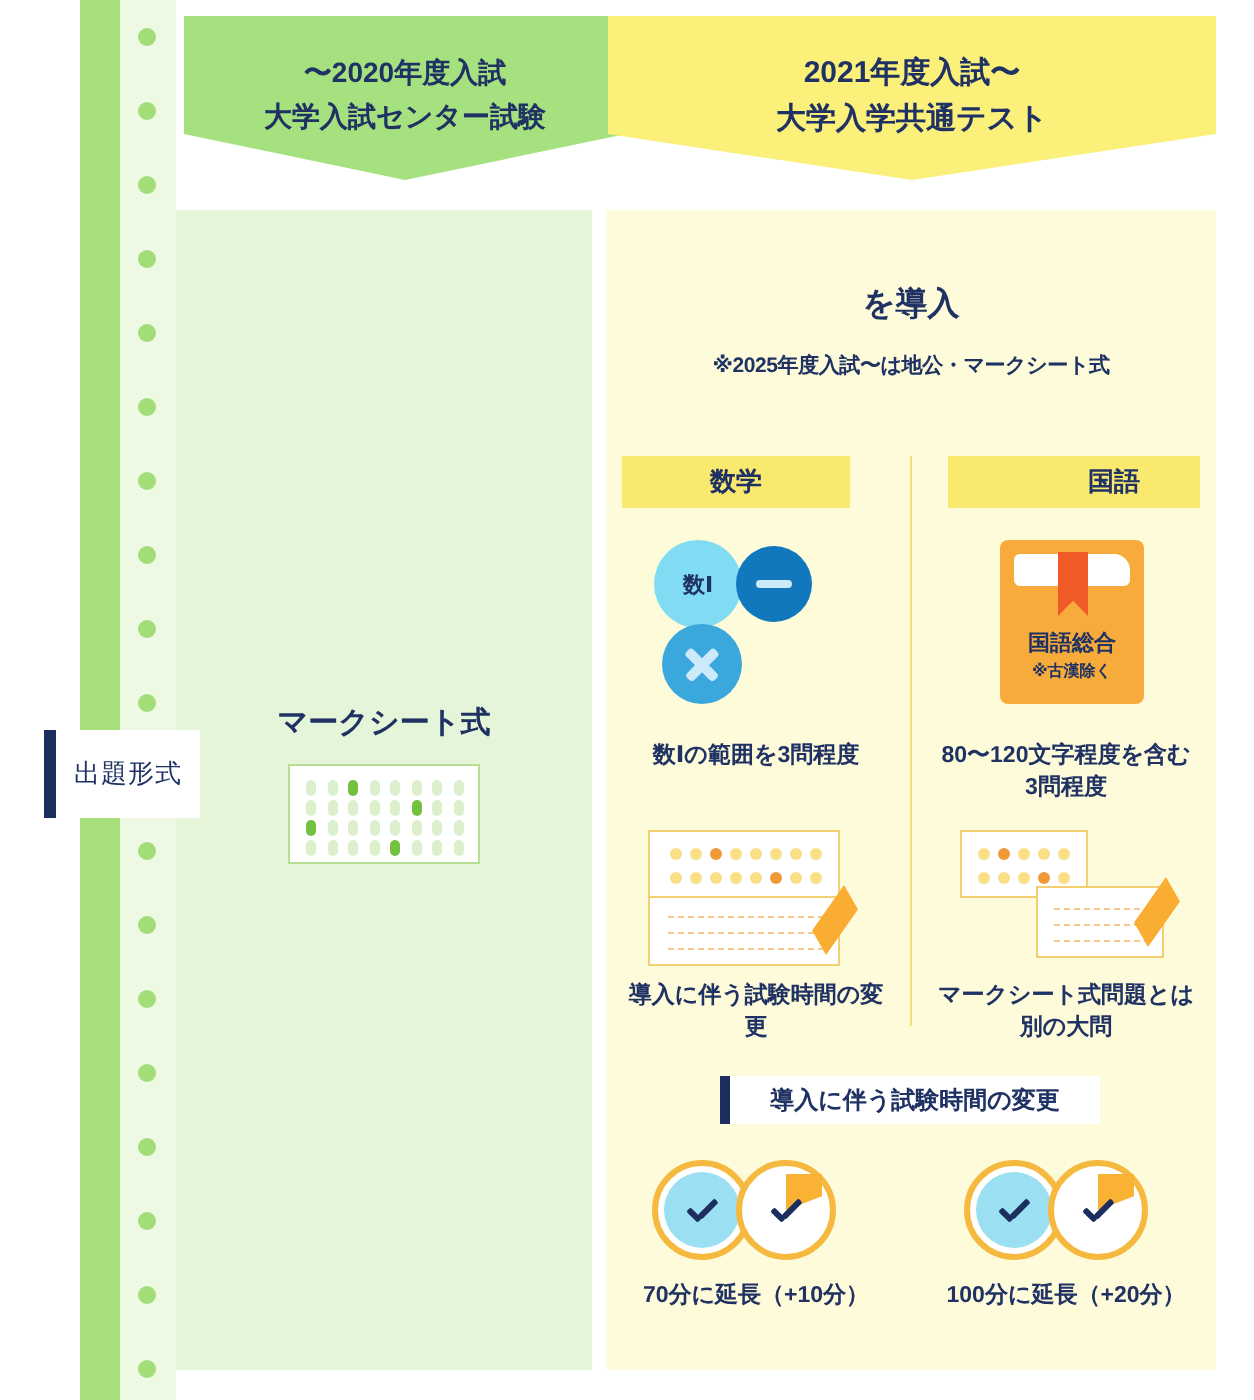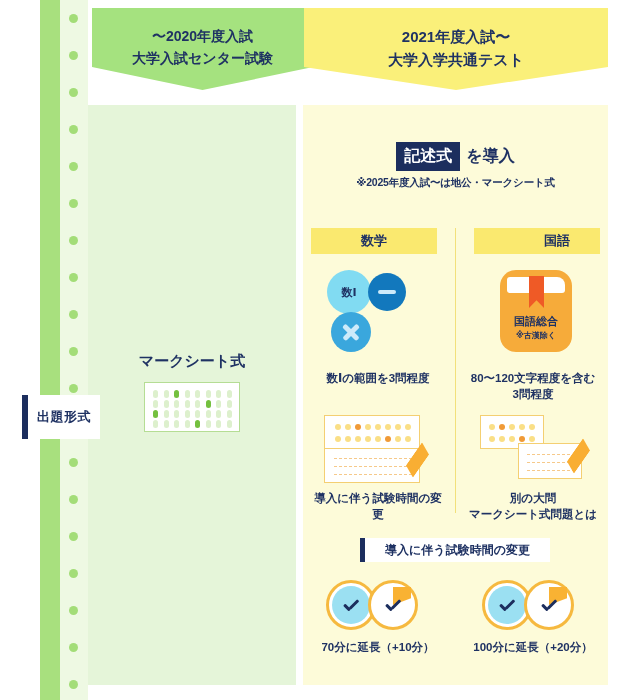--- a/index.html
+++ b/index.html
@@ -57,23 +57,22 @@
     position: absolute; left: 303px; top: 105px; width: 305px; height: 580px;
     background: #fdfbd9;
   }
 
   
   .tag {
     position: absolute; left: 22px; top: 365px; width: 78px; height: 44px;
     background: #ffffff;
     border-left: 6px solid #1c2e5e;
     display: flex; align-items: center; justify-content: center;
-    font-size: 13px; font-weight: bold; letter-spacing: 0.5px;
+    font-size: 13px; font-weight: normal; letter-spacing: 0.5px;
     z-index: 5;
-    margin-top: 30px;
   }
 
   
   .mark-title {
     position: absolute; left: 88px; top: 352px; width: 208px;
     text-align: center; font-size: 15px; font-weight: bold;
   }
   .sheet {
     position: absolute; background: #ffffff; border: 1px solid #b5dd94;
   }
@@ -104,21 +103,21 @@
   .divider {
     position: absolute; left: 455px; top: 228px; width: 1px; height: 285px;
     background: #f2e07a;
   }
   .subj-head {
     position: absolute; top: 228px; height: 26px;
     background: #fae96f;
     display: flex; align-items: center; justify-content: center;
     font-size: 13px; font-weight: bold;
   }
-  .subj-head.math { left: 311px; width: 126px; }
+  .subj-head.math { left: 311px; width: 114px; }
   .subj-head.jpn  { left: 474px; width: 126px; padding-left: 40px; }
 
   
   .circles { position: absolute; left: 322px; top: 270px; width: 110px; height: 88px; }
   .circ {
     position: absolute; border-radius: 50%;
     display: flex; align-items: center; justify-content: center;
     font-size: 11px; font-weight: bold;
   }
   .c1 { left: 5px;  top: 0px;  width: 44px; height: 44px; background: #81dbf2; color: #1f3263; }
@@ -130,21 +129,21 @@
   .times-g::before, .times-g::after {
     content: ""; position: absolute; left: 0; top: 8px;
     width: 20px; height: 4.5px; background: #cdeafa; border-radius: 2px;
   }
   .times-g::before { transform: rotate(45deg); }
   .times-g::after  { transform: rotate(-45deg); }
 
   
   .book {
     position: absolute; left: 500px; top: 270px; width: 72px; height: 82px;
-    background: #f6ab3a; border-radius: 16px;
+    background: #f6ab3a; border-radius: 4px;
   }
   .book-top {
     position: absolute; left: 7px; top: 7px; width: 58px; height: 16px;
     background: #ffffff; border-radius: 3px 8px 3px 3px;
   }
   .book-ribbon {
     position: absolute; left: 29px; top: 6px; width: 15px; height: 32px;
     background: #ef5a26;
     clip-path: polygon(0 0, 100% 0, 100% 100%, 50% 76%, 0 100%);
   }
@@ -302,21 +301,20 @@
     <div class="dot" style="left: 18.5px; top: 37px;"></div>
     <div class="dot" style="left: 29px; top: 37px;"></div>
     <div class="dot" style="left: 39.5px; top: 37px;"></div>
     <div class="dot on" style="left: 50px; top: 37px;"></div>
     <div class="dot" style="left: 60.5px; top: 37px;"></div>
     <div class="dot" style="left: 71px; top: 37px;"></div>
     <div class="dot" style="left: 81.5px; top: 37px;"></div>
   </div>
 
 <div class="statement">
-  <span class="hl">記述式</span>
   <span>を導入</span>
 </div>
 <div class="note">※2025年度入試〜は地公・マークシート式</div>
 
 <div class="divider"></div>
 
 <div class="subj-head math">数学</div>
 <div class="subj-head jpn">国語</div>
 
 <div class="circles">
@@ -383,22 +381,22 @@
     <div class="ans-sheet" style="left: 52px; top: 28px; width: 64px; height: 36px;">
       <div class="ans-line" style="left: 8px; top: 10px; width: 48px;"></div>
       <div class="ans-line" style="left: 8px; top: 18px; width: 48px;"></div>
       <div class="ans-line" style="left: 8px; top: 26px; width: 48px;"></div>
     </div>
     <div class="pencil" style="left: 106px; top: 24px;"></div>
   </div>
 
 <div class="desc2 math">導入に伴う試験時間の変更</div>
 <div class="desc2 jpn">
+  <div>マークシート式問題とは</div>
   <div>別の大問</div>
-  <div>マークシート式問題とは</div>
 </div>
 
 <div class="timebar">導入に伴う試験時間の変更</div>
 
 <div class="clockgrp math">
   <div class="clock a">
     <div class="clock-fill"></div>
     <div class="hand"></div>
   </div>
   <div class="clock b">

